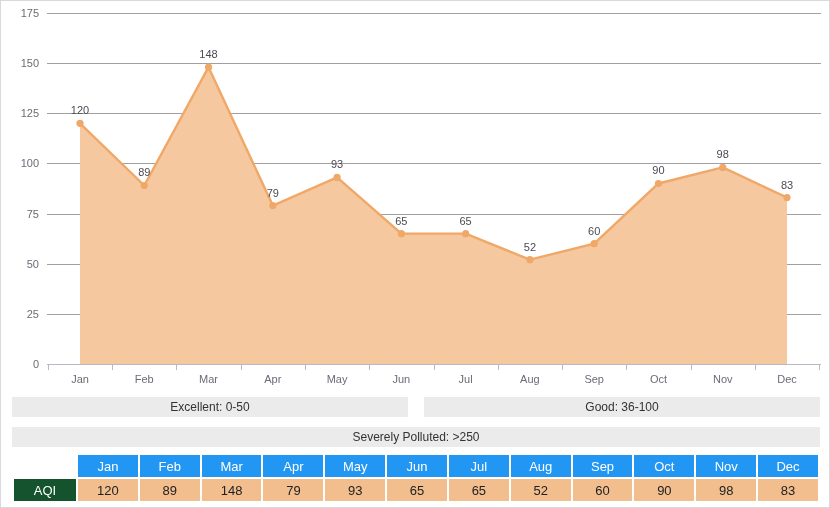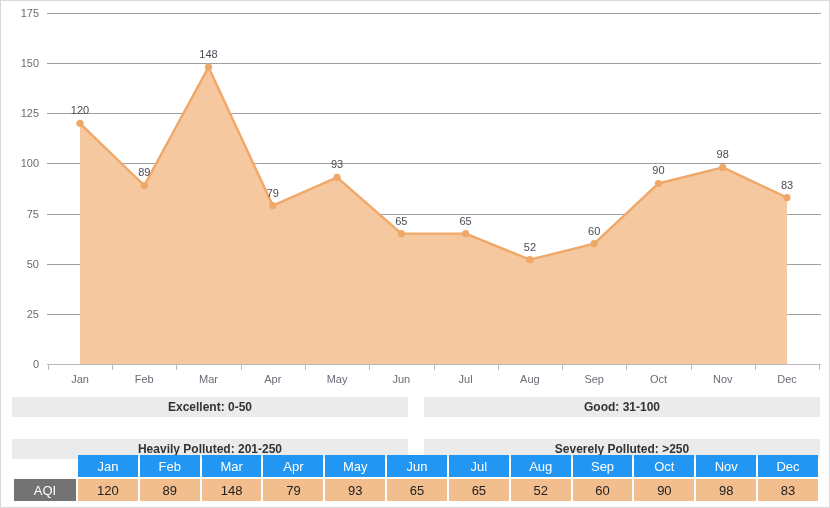--- a/index.html
+++ b/index.html
@@ -15,33 +15,33 @@
 
   .ylab{font-size:11px;fill:#6b6b76;text-anchor:end;}
   .xlab{font-size:11px;fill:#6b6b76;text-anchor:middle;}
   .dlab{font-size:11px;fill:#4a4a55;text-anchor:middle;}
   .grid{stroke:#a0a0a0;stroke-width:1;shape-rendering:crispEdges;}
   .axisline{stroke:#b9b9c4;stroke-width:1;shape-rendering:crispEdges;}
   .tick{stroke:#b9b9c4;stroke-width:1;shape-rendering:crispEdges;}
 
   
   #legend{position:absolute;left:11px;top:396px;width:808px;}
-  .legrow{display:flex;gap:16px;margin-bottom:22px;font-weight:bold;}
+  .legrow{display:flex;gap:16px;margin-bottom:10px;}
   .legbox{flex:1 1 0;background:#ebebeb;color:#333;font-size:12px;
           text-align:center;line-height:20px;height:20px;
           overflow:hidden;white-space:nowrap;}
 
   
   #tbl{position:absolute;left:11px;top:452px;width:808px;
        border-collapse:separate;border-spacing:2px 2px;table-layout:fixed;}
   #tbl td{height:22px;font-size:13px;text-align:center;vertical-align:middle;
           padding:0;overflow:hidden;white-space:nowrap;}
   td.corner{background:transparent;width:62px;}
   td.hdr{background:#2196f3;color:#fff;}
-  td.rowhdr{background:#737373;color:#fff;text-align:right;padding-right:9px;
+  td.rowhdr{background:#14532d;color:#fff;text-align:right;padding-right:9px;
             box-sizing:border-box;margin-top:21px;}
   td.val{background:#f2be8e;color:#222;}
 </style>
 </head>
 <body>
 
 <div id="root">
 
   <div id="chart">
     <svg id="chart-svg" width="828" height="392" viewBox="0 0 828 392">
@@ -112,24 +112,23 @@
         <text x="593.1818181818181" y="382" class="xlab">Sep</text>
         <text x="657.4545454545454" y="382" class="xlab">Oct</text>
         <text x="721.7272727272726" y="382" class="xlab">Nov</text>
         <text x="785.9999999999999" y="382" class="xlab">Dec</text>
       </svg>
   </div>
 
   <div id="legend">
     <div class="legrow">
       <div class="legbox">Excellent: 0-50</div>
-      <div class="legbox">Good: 31-100</div>
+      <div class="legbox">Good: 36-100</div>
     </div>
     <div class="legrow">
-      <div class="legbox">Heavily Polluted: 201-250</div>
       <div class="legbox">Severely Polluted: &gt;250</div>
     </div>
   </div>
 
   <table id="tbl">
     <tbody id="tbl-body">
         <tr>
           <td class="corner"></td>
           <td class="hdr">Jan</td>
           <td class="hdr">Feb</td>

